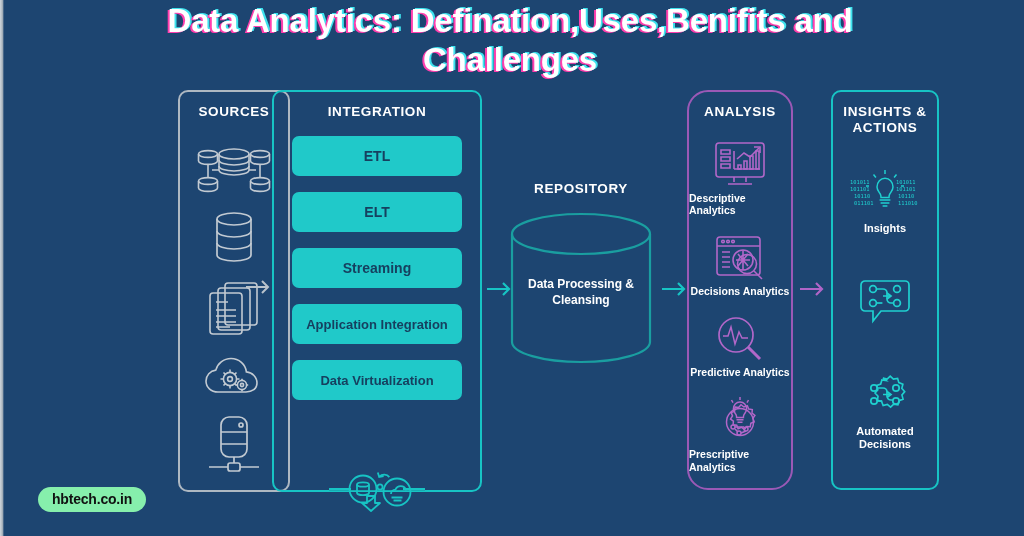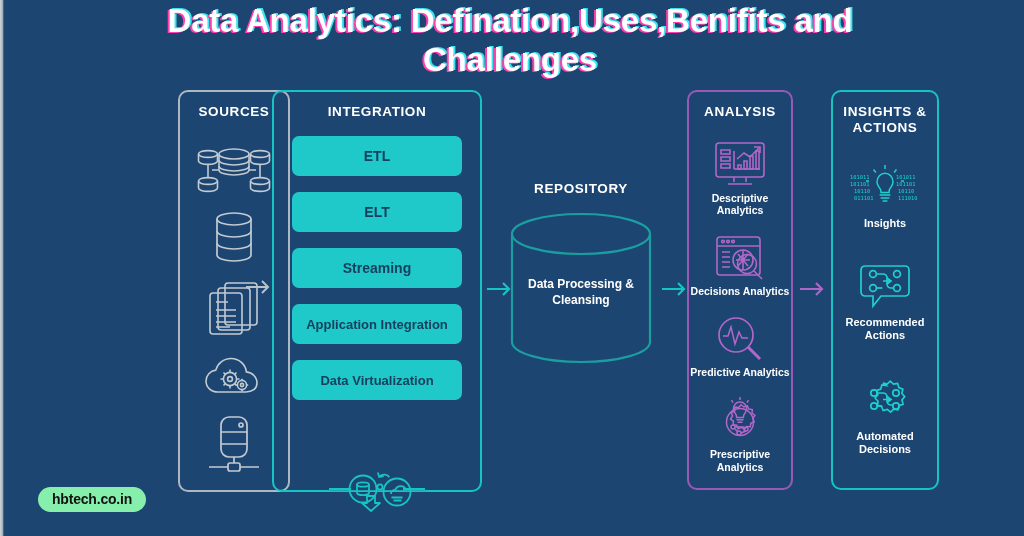--- a/index.html
+++ b/index.html
@@ -27,21 +27,21 @@
     text-shadow: -2px 1px 0 #ff3fae, 2px -1px 0 #3fe3ee;
   }
 
   
   .col-box {
     position:absolute;
     border-radius:10px;
     border:2px solid #aeb8c2;
   }
   .col-box.teal   { border-color:#17c4c4;padding-left:20px; }
-  .col-box.purple { border-color:#9b59b6; }
+  .col-box.purple { border-color:#9b59b6;border-radius:21px; }
 
   .col-title {
     position:absolute; left:0; right:0; top:12px;
     text-align:center;
     color:#ffffff; font-weight:bold; font-size:13.5px;
     letter-spacing:0.6px; line-height:1.22;
   }
 
   
   #sources-box { left:130px; top:90px; width:112px; height:402px;margin-left:48px; }
@@ -91,21 +91,21 @@
   
   #analysis-box { left:687px; top:90px; width:106px; height:400px; }
   .analysis-items {
     position:absolute; left:0; right:0; top:38px; bottom:6px;
     display:flex; flex-direction:column; align-items:center;
     justify-content:space-around;
   }
   .an-item { display:flex; flex-direction:column; align-items:center; }
   .an-item svg { display:block; }
   .an-label {
-    margin-top:3px; text-align:center; color:#ffffff;
+    margin-top:3px; color:#ffffff;
     font-size:10.5px; font-weight:bold; line-height:1.2;
   }
 
   
   #insights-box { left:831px; top:90px; width:108px; height:400px; }
   .ins-items {
     position:absolute; left:0; right:0; top:52px; bottom:16px;
     display:flex; flex-direction:column; align-items:center;
     justify-content:space-around;
   }
@@ -367,21 +367,20 @@
             <path d="M6 5h40a4 4 0 0 1 4 4v22a4 4 0 0 1-4 4H22l-8 10v-10H6a4 4 0 0 1-4-4V9a4 4 0 0 1 4-4z"></path>
             <circle cx="14" cy="13" r="3.4"></circle>
             <circle cx="14" cy="27" r="3.4"></circle>
             <circle cx="38" cy="13" r="3.4"></circle>
             <circle cx="38" cy="27" r="3.4"></circle>
             <path d="M17.4 13h6.6a4 4 0 0 1 4 4v6a4 4 0 0 0 4 4h2.6"></path>
             <path d="M17.4 27h6"></path>
             <path d="M24 20h8M28 17l4 3-4 3"></path>
           </svg>
         </span>
-        <span class="ins-label">Recommended Actions</span>
       </div>
 
       <div class="ins-item">
         <span>
           <svg width="54" height="52" viewBox="0 0 54 52" fill="none" stroke="#1fd0cf" stroke-width="1.7">
             <path d="M27 2l4.4 1.2 3.2-3.0 3.3 3.1 4.4-.7 1.3 4.3 4.2 1.6-1.1 4.4 3 3.4-2.9 3.4 1.2 4.4-4.2 1.6-1.2 4.3-4.4-.6-3.2 3.1-3.4-2.9-4.4 1.2-1.6-4.2-4.3-1.2.6-4.4-3.1-3.2 2.9-3.4-1.2-4.4 4.2-1.6 1.2-4.3 4.4.6z" transform="translate(-1,8) scale(0.96)"></path>
             <circle cx="16" cy="20" r="3.2"></circle>
             <circle cx="16" cy="33" r="3.2"></circle>
             <circle cx="38" cy="20" r="3.2"></circle>
             <circle cx="38" cy="33" r="3.2"></circle>

